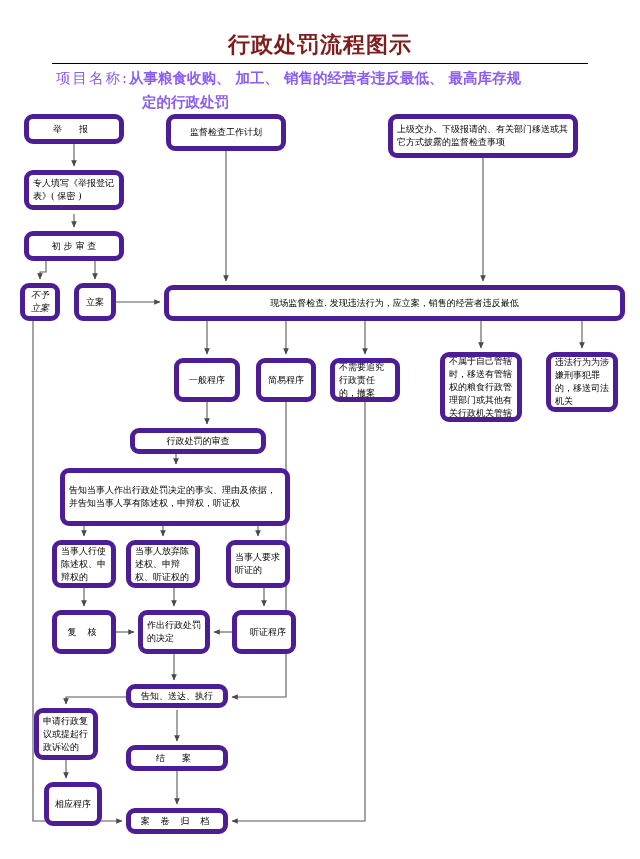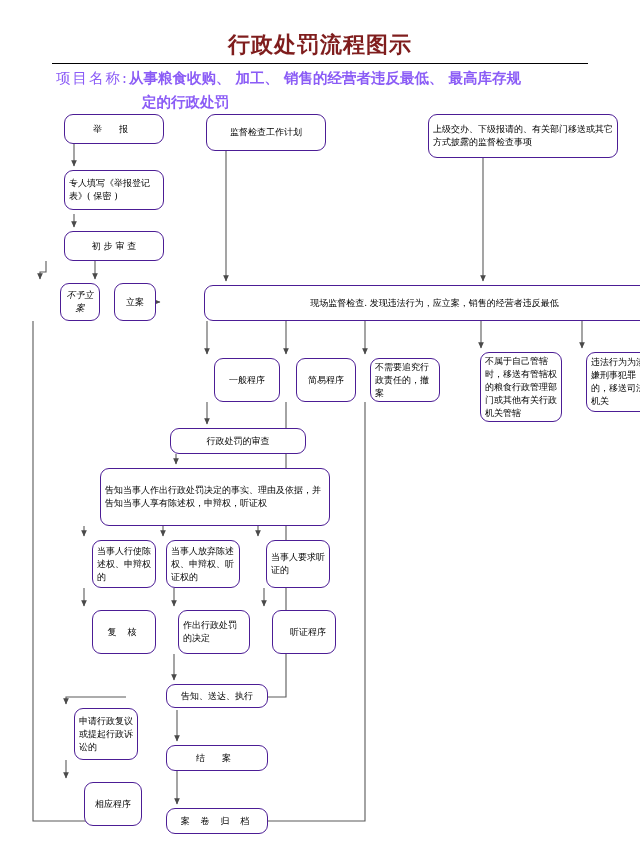--- a/index.html
+++ b/index.html
@@ -63,34 +63,33 @@
     letter-spacing: 2px;
   }
   .subtitle .line2 {
     display: block;
     padding-left: 86px;
   }
 
   .node {
     position: absolute;
     box-sizing: border-box;
-    border: 1px solid #4c1d95;
+    border: 5px solid #4c1d95;
     border-radius: 9px;
     background: #ffffff;
     color: #000;
     font-family: "DejaVu Serif", "Liberation Serif", serif;
     font-size: 9px;
     line-height: 13px;
     display: flex;
     align-items: center;
     justify-content: center;
     text-align: center;
     padding: 2px 4px;
     overflow: hidden;
-    margin-left: 40px;
   }
   .node.left-align {
     justify-content: flex-start;
     text-align: left;
   }
   .node .txt { display: block; width: 100%; }
   .sp1 { letter-spacing: 4px; }
   .sp2 { letter-spacing: 7px; }
 </style>
 </head>

